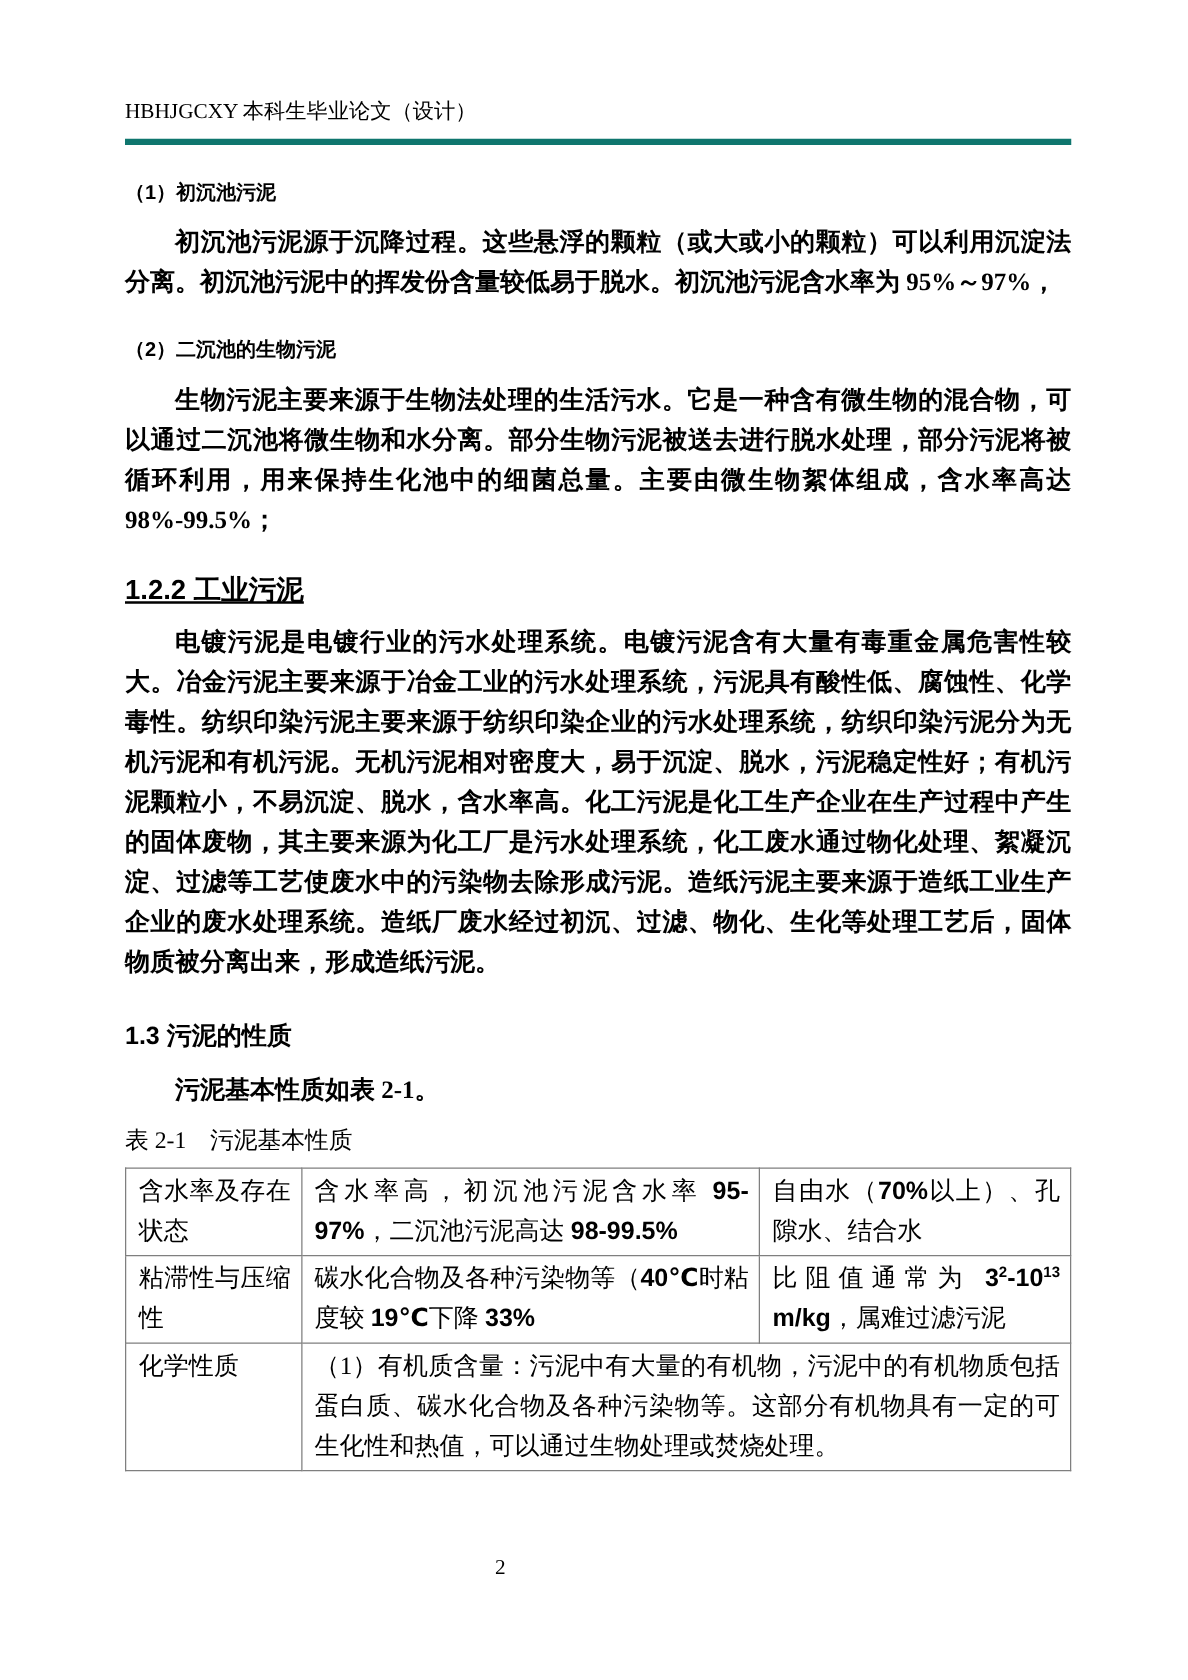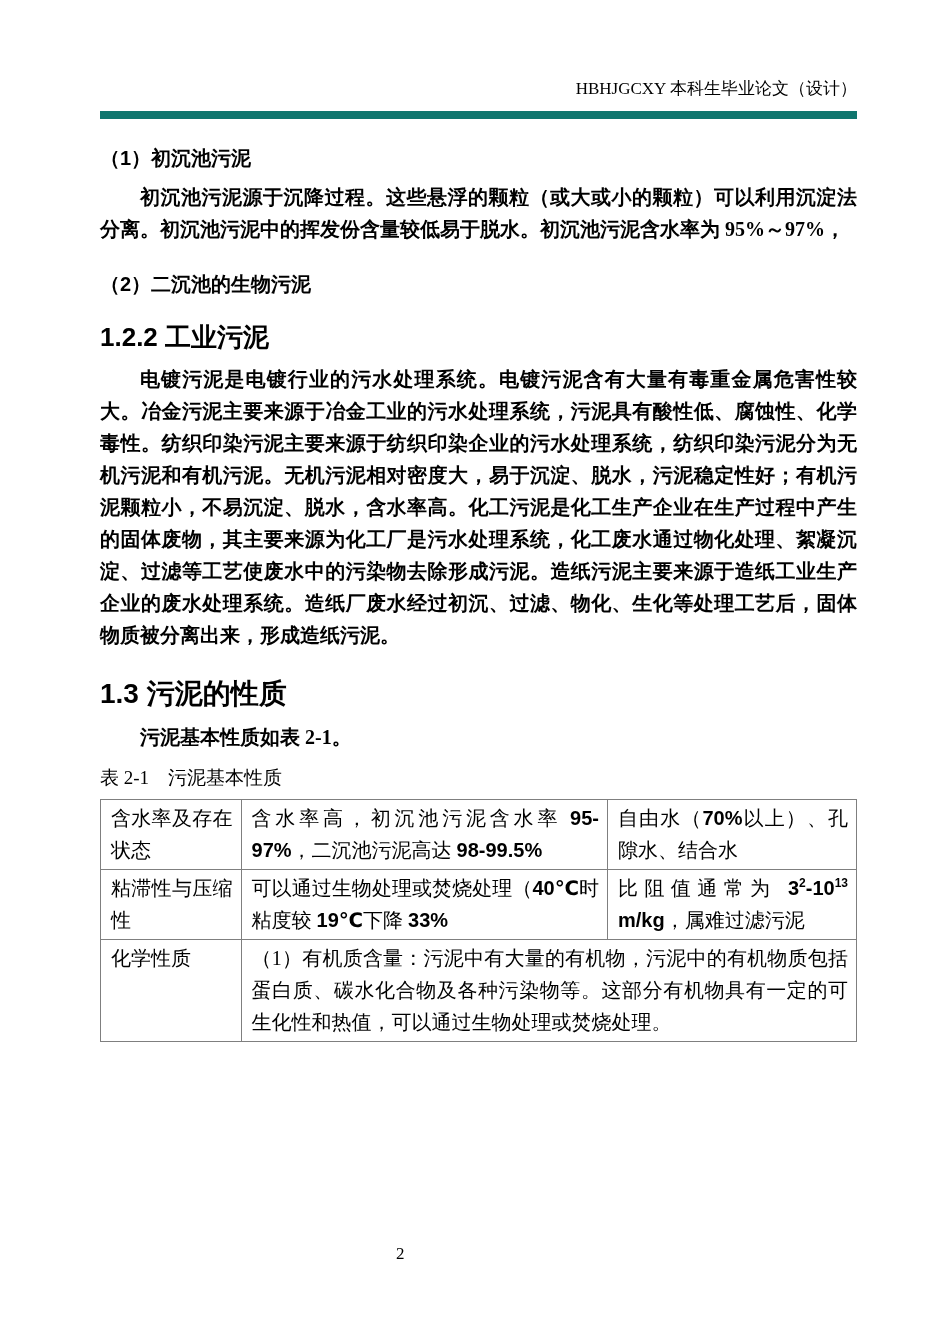--- a/index.html
+++ b/index.html
@@ -5,33 +5,33 @@
   html,body{margin:0;padding:0;}
   body{
     width:950px;height:1344px;
     background:#ffffff;color:#000;
     position:relative;overflow:hidden;
     font-family:"Liberation Serif","DejaVu Serif",serif;
   }
   .page{padding:78px 93px 0 100px;}
   
   .doc-header{
-    text-align:right;
+    text-align:left;
     font-size:17px;line-height:22px;
     padding-bottom:11px;
-    border-bottom:8px solid #0f766e;
+    border-bottom:5px solid #0f766e;
   }
   
   .h-sub, .h-num{
     font-family:"Liberation Sans","DejaVu Sans",sans-serif;
     font-weight:bold;color:#000;
   }
-  .h-sub{font-size:20px;line-height:26px;margin:26px 0 10px 0;}
-  .h-222{font-size:26px;line-height:28px;margin:26px 0 12px 0;}
-  .h-13{font-size:28px;line-height:30px;margin:28px 0 12px 0;}
+  .h-sub{font-size:16px;line-height:26px;margin:26px 0 10px 0;}
+  .h-222{font-size:22px;line-height:28px;margin:26px 0 12px 0;text-decoration:underline;}
+  .h-13{font-size:20px;line-height:30px;margin:28px 0 12px 0;}
   p.body{
     font-size:20px;line-height:32px;
     text-align:justify;text-indent:2em;
     margin:0;
     font-weight:bold;
   }
   sup.cite{font-size:12px;line-height:0;}
   .tbl-caption{
     text-align:left;font-size:19px;line-height:26px;
     margin:12px 0 8px 0;
@@ -65,20 +65,21 @@
 <div class="page">
 
   <div class="doc-header">
     <span>HBHJGCXY 本科生毕业论文（设计）</span>
   </div>
 
   <div class="h-sub">（1）初沉池污泥</div>
   <p class="body">初沉池污泥源于沉降过程。这些悬浮的颗粒（或大或小的颗粒）可以利用沉淀法分离。初沉池污泥中的挥发份含量较低易于脱水。初沉池污泥含水率为 95%～97%，</p>
 
   <div class="h-sub">（2）二沉池的生物污泥</div>
+  <p class="body">生物污泥主要来源于生物法处理的生活污水。它是一种含有微生物的混合物，可以通过二沉池将微生物和水分离。部分生物污泥被送去进行脱水处理，部分污泥将被循环利用，用来保持生化池中的细菌总量。主要由微生物絮体组成，含水率高达 98%-99.5%；</p>
 
   <div class="h-num h-222">1.2.2 工业污泥</div>
   <p class="body">电镀污泥是电镀行业的污水处理系统。电镀污泥含有大量有毒重金属危害性较大。冶金污泥主要来源于冶金工业的污水处理系统，污泥具有酸性低、腐蚀性、化学毒性。纺织印染污泥主要来源于纺织印染企业的污水处理系统，纺织印染污泥分为无机污泥和有机污泥。无机污泥相对密度大，易于沉淀、脱水，污泥稳定性好；有机污泥颗粒小，不易沉淀、脱水，含水率高。化工污泥是化工生产企业在生产过程中产生的固体废物，其主要来源为化工厂是污水处理系统，化工废水通过物化处理、絮凝沉淀、过滤等工艺使废水中的污染物去除形成污泥。造纸污泥主要来源于造纸工业生产企业的废水处理系统。造纸厂废水经过初沉、过滤、物化、生化等处理工艺后，固体物质被分离出来，形成造纸污泥。</p>
 
   <div class="h-num h-13">1.3 污泥的性质</div>
   <p class="body">污泥基本性质如表 2-1。</p>
 
   <div class="tbl-caption">表 2-1　污泥基本性质</div>
 
   <table class="props">
@@ -88,21 +89,21 @@
       <col style="width:248px">
     </colgroup>
     <tbody>
       <tr>
         <td class="prop-name">含水率及存在状态</td>
         <td><span>含水率高，初沉池污泥含水率 </span><span class="lat">95-97%</span><span>，二沉池污泥高达 </span><span class="lat">98-99.5%</span></td>
         <td><span>自由水（</span><span class="lat">70%</span><span>以上）、孔隙水、结合水</span></td>
       </tr>
       <tr>
         <td class="prop-name">粘滞性与压缩性</td>
-        <td><span>可以通过生物处理或焚烧处理（</span><span class="lat">40℃</span><span>时粘度较 </span><span class="lat">19℃</span><span>下降 </span><span class="lat">33%</span></td>
+        <td><span>碳水化合物及各种污染物等（</span><span class="lat">40℃</span><span>时粘度较 </span><span class="lat">19℃</span><span>下降 </span><span class="lat">33%</span></td>
         <td><span>比阻值通常为 </span><span class="lat">3</span><sup class="lat">2</sup><span class="lat">-10</span><sup class="lat">13</sup><span class="lat"> m/kg</span><span>，属难过滤污泥</span></td>
       </tr>
       <tr>
         <td class="center-cell">化学性质</td>
         <td colspan="2">（1）有机质含量：污泥中有大量的有机物，污泥中的有机物质包括蛋白质、碳水化合物及各种污染物等。这部分有机物具有一定的可生化性和热值，可以通过生物处理或焚烧处理。</td>
       </tr>
     </tbody>
   </table>
 
 </div>

